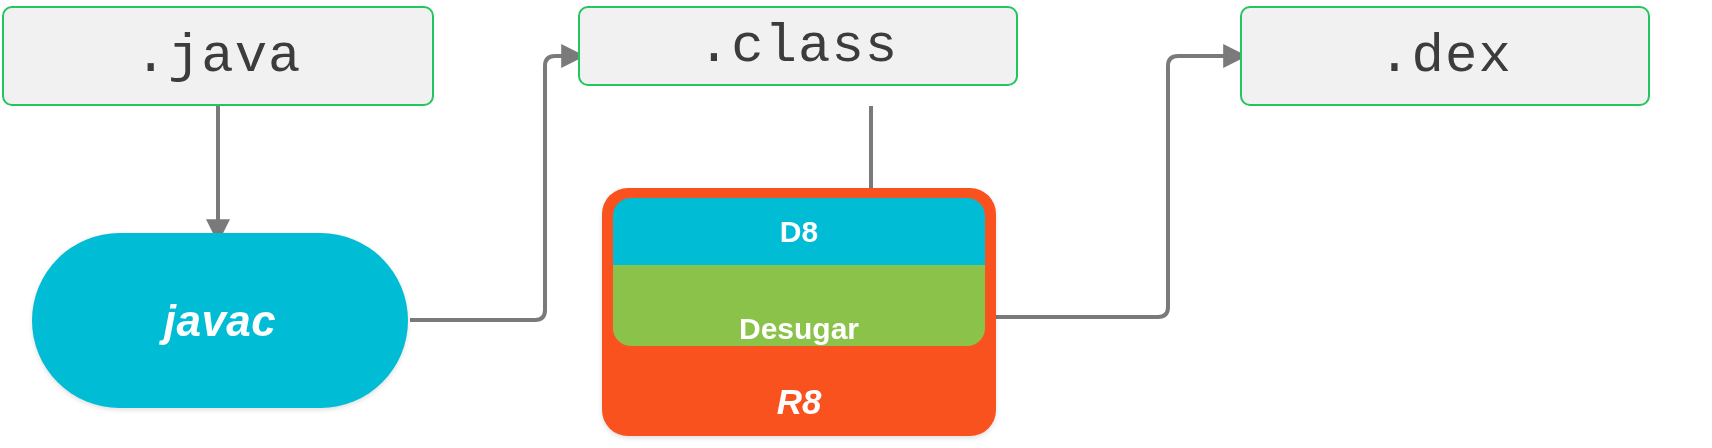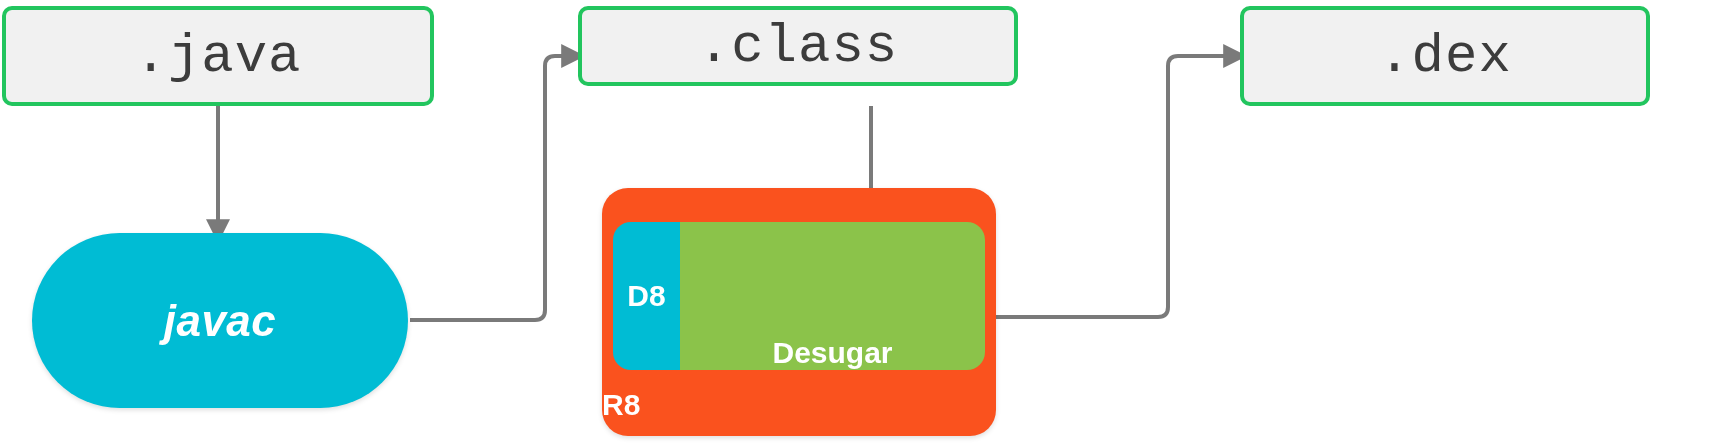--- a/index.html
+++ b/index.html
@@ -28,21 +28,21 @@
     width: 1712px;
     height: 448px;
     pointer-events: none;
   }
 
   
   .file-box {
     position: absolute;
     box-sizing: border-box;
     background: #f1f1f1;
-    border: 4px solid #22c55e;
+    border: 2px solid #22c55e;
     border-radius: 10px;
     display: flex;
     align-items: center;
     justify-content: center;
     font-family: "Liberation Mono", "DejaVu Sans Mono", monospace;
     font-size: 54px;
     color: #3c3c3c;
     letter-spacing: 1px;
     user-select: none;
   }
@@ -83,38 +83,39 @@
     height: 248px;
     background: #fa521e;
     border-radius: 26px;
     box-shadow: 0 2px 5px rgba(0, 0, 0, 0.13);
   }
   #r8-label {
     position: absolute;
     left: 0;
     right: 0;
     bottom: 14px;
-    text-align: left;
-    font-size: 30px;
+    text-align: center;
+    font-size: 35px;
     font-weight: bold;
     color: #ffffff;
     user-select: none;
+    font-style: italic;
   }
 
   
   #node-d8-group {
     position: absolute;
     left: 11px;
     top: 10px;
     width: 372px;
     height: 148px;
     border-radius: 18px;
     overflow: hidden;
     display: flex;
-    margin-top: 24px;
+    flex-direction: column;
   }
   #node-d8 {
     flex: 0 0 67px;
     background: #00bcd4;
     display: flex;
     align-items: center;
     justify-content: center;
   }
   #node-desugar {
     flex: 1 1 auto;

